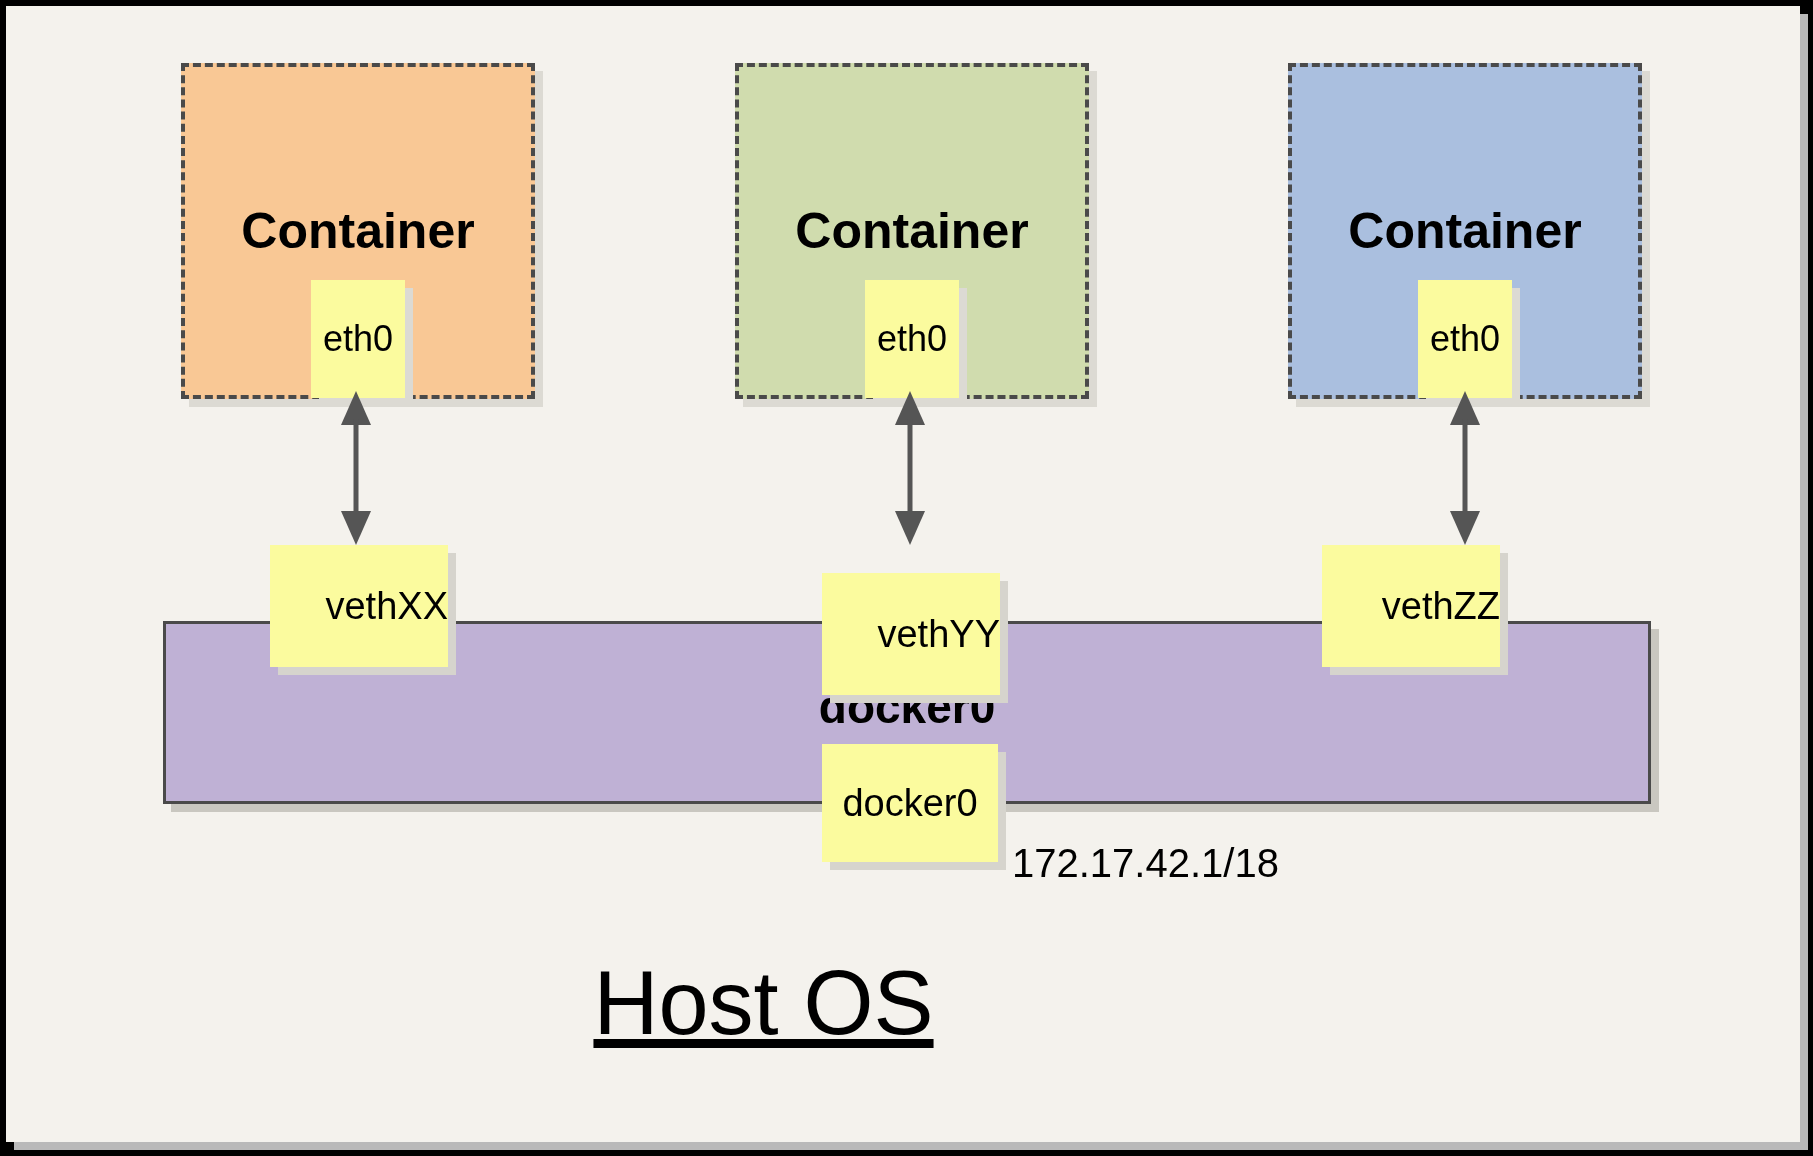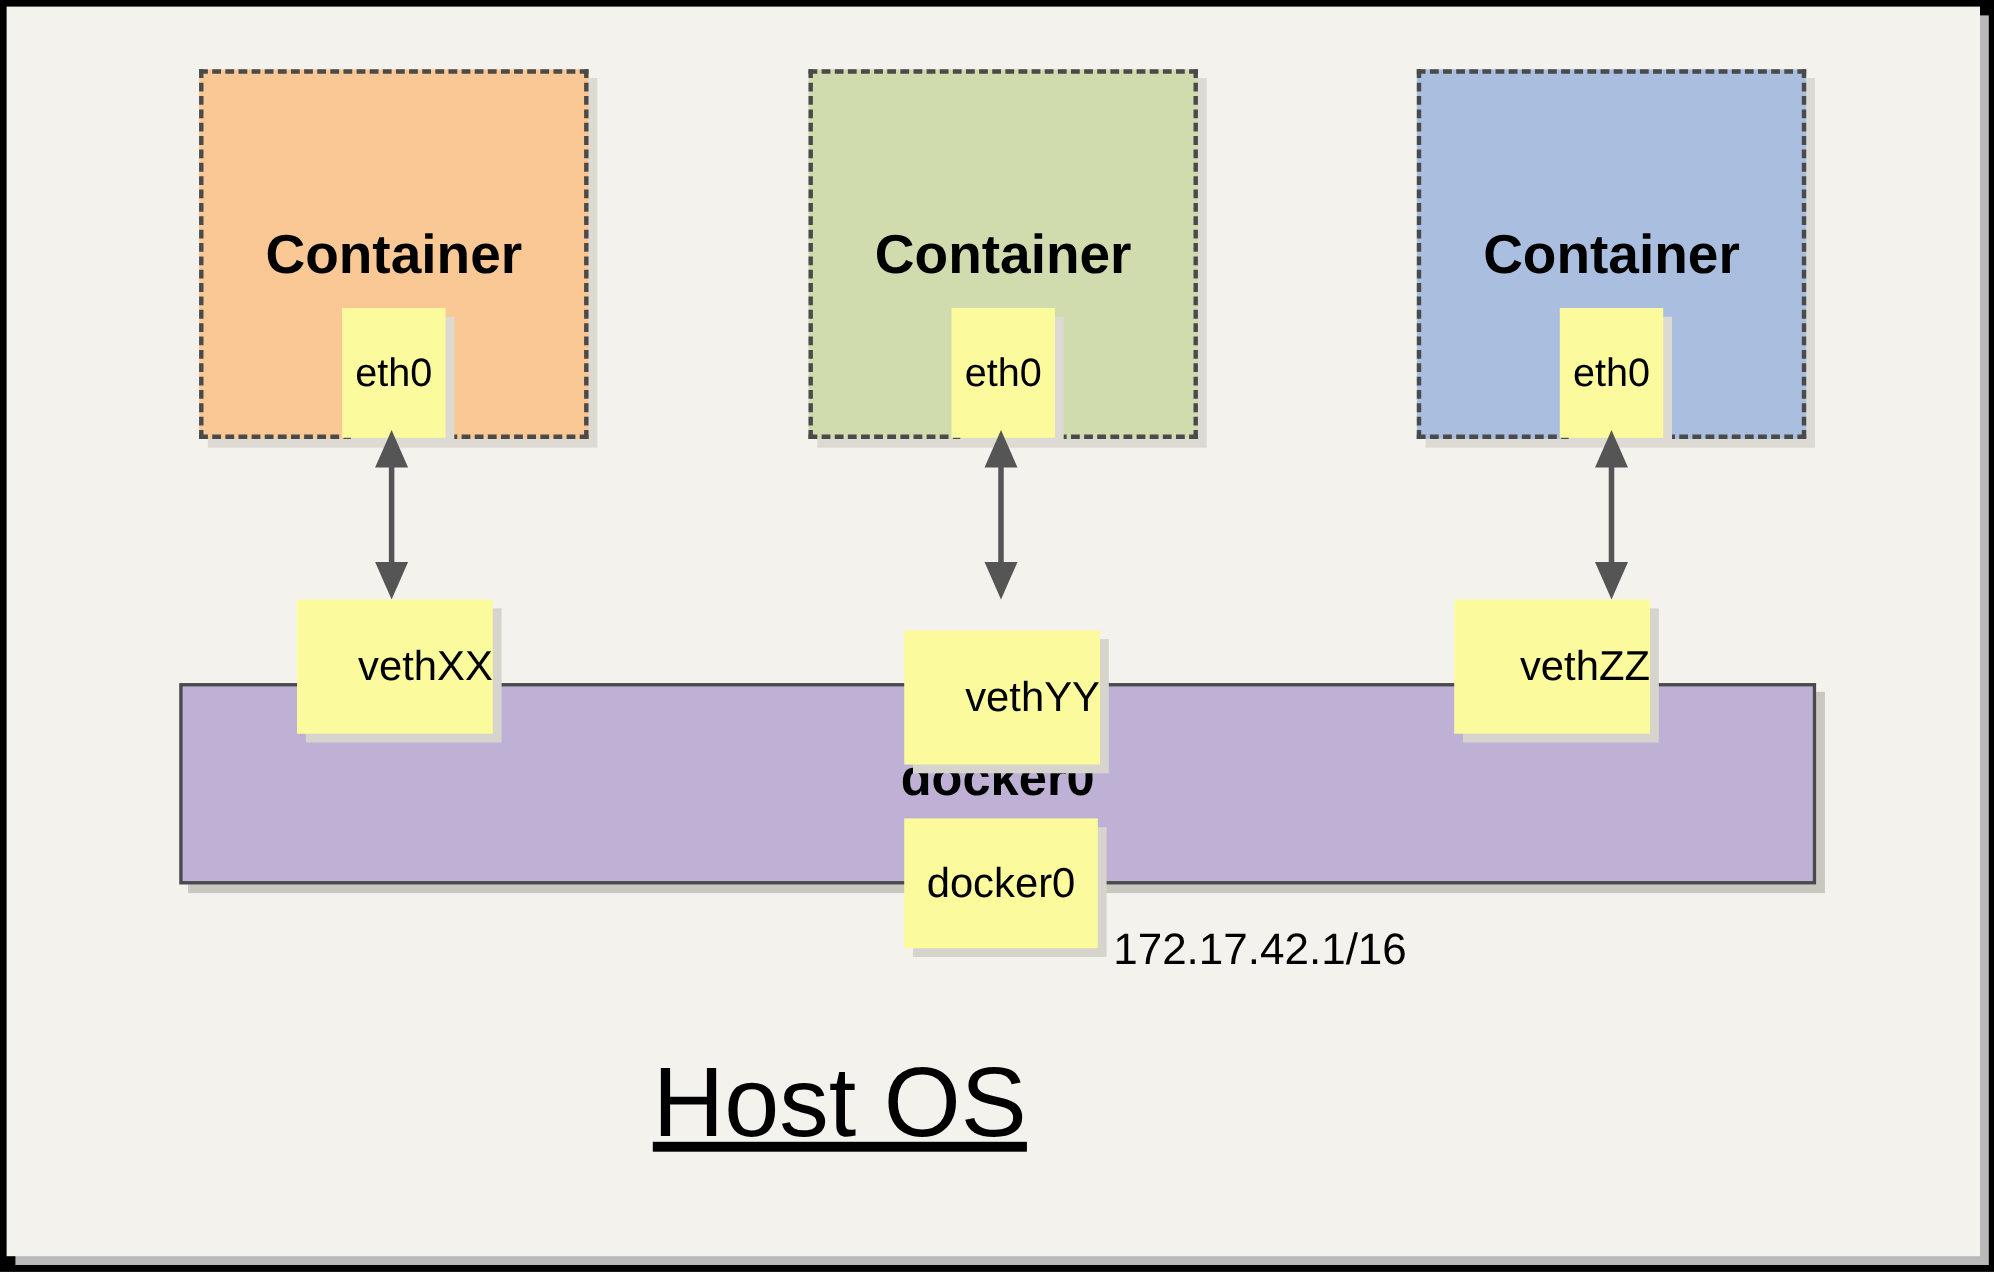--- a/index.html
+++ b/index.html
@@ -161,16 +161,16 @@
     <span>vethYY</span>
   </div>
   <div class="veth-box v3" style="background: rgb(251, 251, 158);">
     <span>vethZZ</span>
   </div>
 
   <div class="docker-if-box" style="background: rgb(251, 251, 158);">
     <span>docker0</span>
   </div>
 
-  <div class="ip-label">172.17.42.1/16</div>
+  <div class="ip-label">172.17.42.1/18</div>
 
   <div class="host-label">Host OS</div>
 </div>
 
 </body></html>

